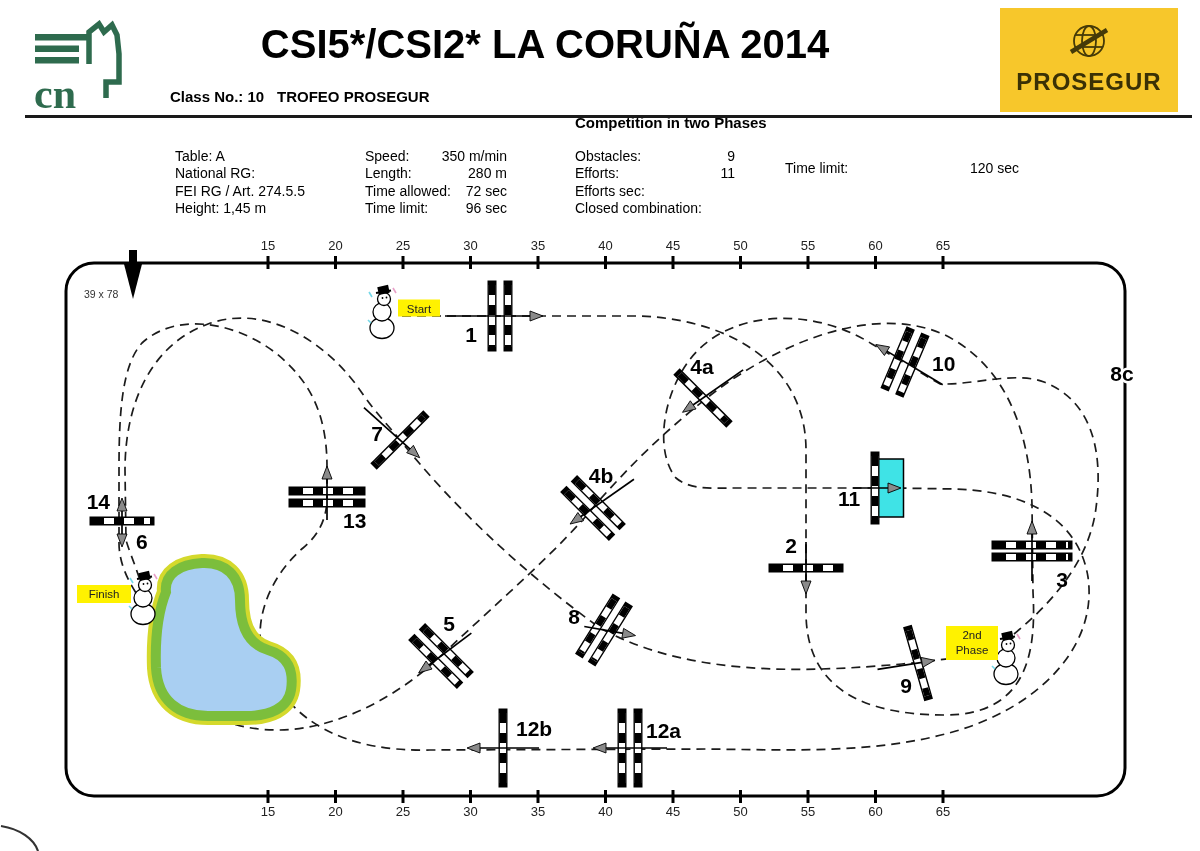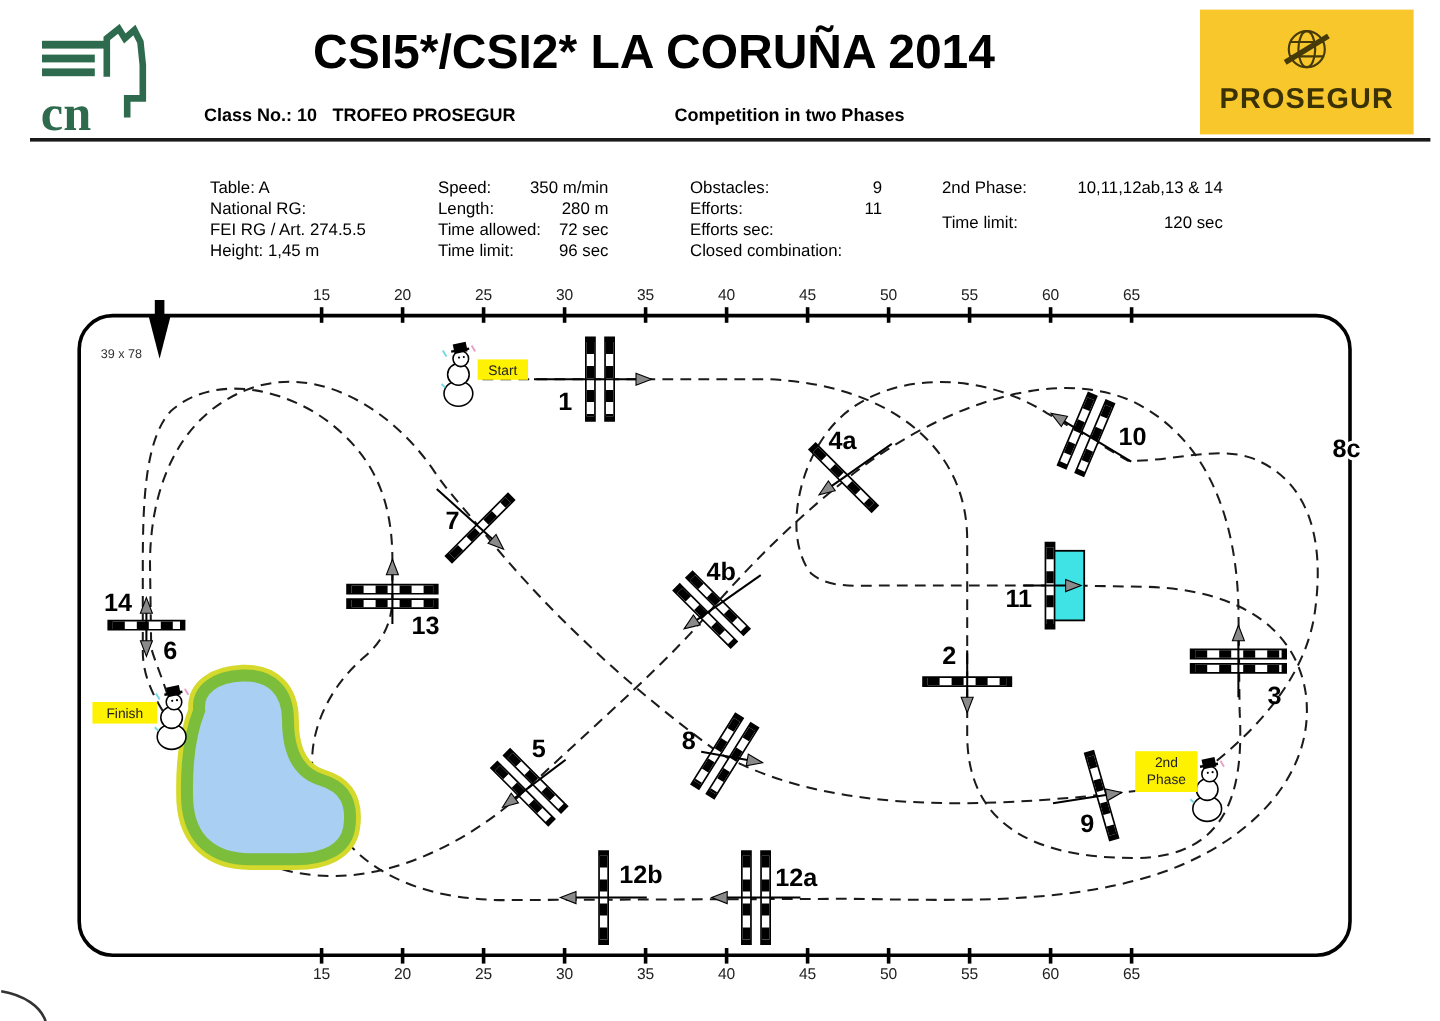--- a/index.html
+++ b/index.html
@@ -36,21 +36,21 @@
       <rect x="2" y="37" width="44" height="6.5" fill="#2e6b4e" stroke="none"></rect>
       <path d="M 56,44 L 56,12 L 66,4 L 71,12 L 79,5 L 84,15 L 86,34 L 86,62 L 73,62 L 73,78" stroke-width="5.5"></path>
     </g>
     <text x="1" y="88" font-family="Liberation Serif, serif" font-size="42" font-weight="bold" fill="#2e6b4e">cn</text>
   </svg>
 
   <div id="title" class="abs">CSI5*/CSI2* LA CORUÑA 2014</div>
 
   <span class="abs classline" style="left:170px;">Class No.: 10</span>
   <span class="abs classline" style="left:277px;">TROFEO PROSEGUR</span>
-  <span class="abs classline" style="left:562px;">Competition in two Phases</span>
+  <span class="abs classline" style="left:575px;margin-top:26px;">Competition in two Phases</span>
 
   <div id="rule" class="abs"></div>
 
   <div id="sponsor" class="abs">
     <svg width="178" height="104" viewBox="0 0 178 104">
       <g stroke="#453a08" fill="none" stroke-width="1.8">
         <circle cx="89" cy="33" r="15"></circle>
         <ellipse cx="89" cy="33" rx="7" ry="15"></ellipse>
         <line x1="75" y1="27" x2="103" y2="27"></line>
         <line x1="75" y1="39" x2="103" y2="39"></line>
@@ -96,24 +96,20 @@
     <div class="inforow">
         <span>Efforts sec:</span>
         <span class="val"></span>
       </div>
     <div class="inforow">
         <span>Closed combination:</span>
         <span class="val"></span>
       </div>
   </div>
   <div id="col4" class="abs infocol">
-    <div class="inforow">
-        <span>2nd Phase:</span>
-        <span class="val">10,11,12ab,13 &amp; 14</span>
-      </div>
     <div class="inforow c4r3">
         <span>Time limit:</span>
         <span class="val">120 sec</span>
       </div>
   </div>
 
   <svg id="arena-svg" class="abs" width="1200" height="851" viewBox="0 0 1200 851">
       <path d="M 402,316 L 640,316 C 735,320 806,368 806,450 L 806,612 C 806,685 858,715 945,715 C 1030,715 1036,648 1033,592 L 1032,505 C 1030,430 1005,365 945,335 C 875,303 780,342 712,394 C 662,433 628,468 596,504 C 562,547 498,602 445,652 C 402,694 340,729 280,730 C 202,731 160,684 150,622 C 143,580 131,558 126,540 L 125,470 C 125,402 152,344 208,324 C 268,302 330,345 362,393 C 375,412 388,425 400,440 C 452,505 520,570 600,628 C 690,678 810,672 902,664 C 930,661 955,658 975,656" fill="none" stroke="#1b1b1b" stroke-width="1.7" stroke-dasharray="9 6"></path>
       <path d="M 1014,634 C 1058,598 1090,556 1096,508 C 1104,448 1090,400 1044,382 C 1014,371 975,385 940,384 L 872,344 C 810,305 725,310 688,362 C 662,398 655,452 676,478 C 690,490 712,488 732,488 L 894,488 L 956,489 C 1038,492 1080,527 1088,577 C 1098,647 1038,707 956,731 C 878,754 792,750 706,749 L 430,750 C 345,752 292,722 267,668 C 249,627 268,578 303,548 C 320,534 327,517 327,497 L 327,467 C 327,424 316,390 286,362 C 248,325 180,308 142,343 C 121,366 119,418 119,470 L 119,543 C 119,564 129,583 140,599" fill="none" stroke="#1b1b1b" stroke-width="1.7" stroke-dasharray="9 6"></path>
       <path d="M 1,826 C 20,829 34,839 38,851" fill="none" stroke="#333" stroke-width="2.2"></path>

